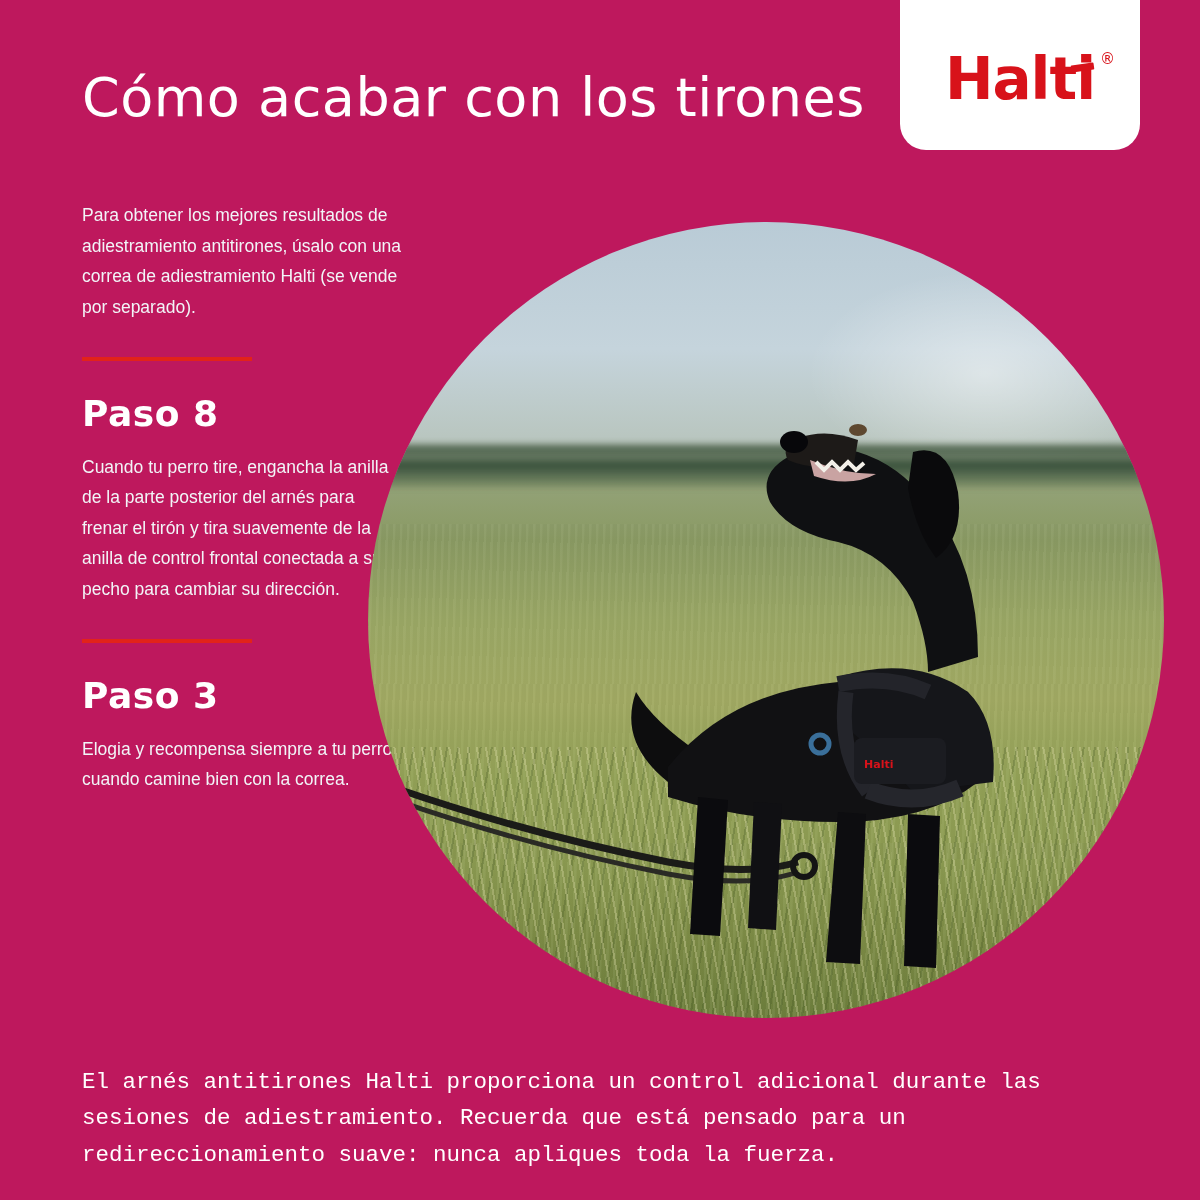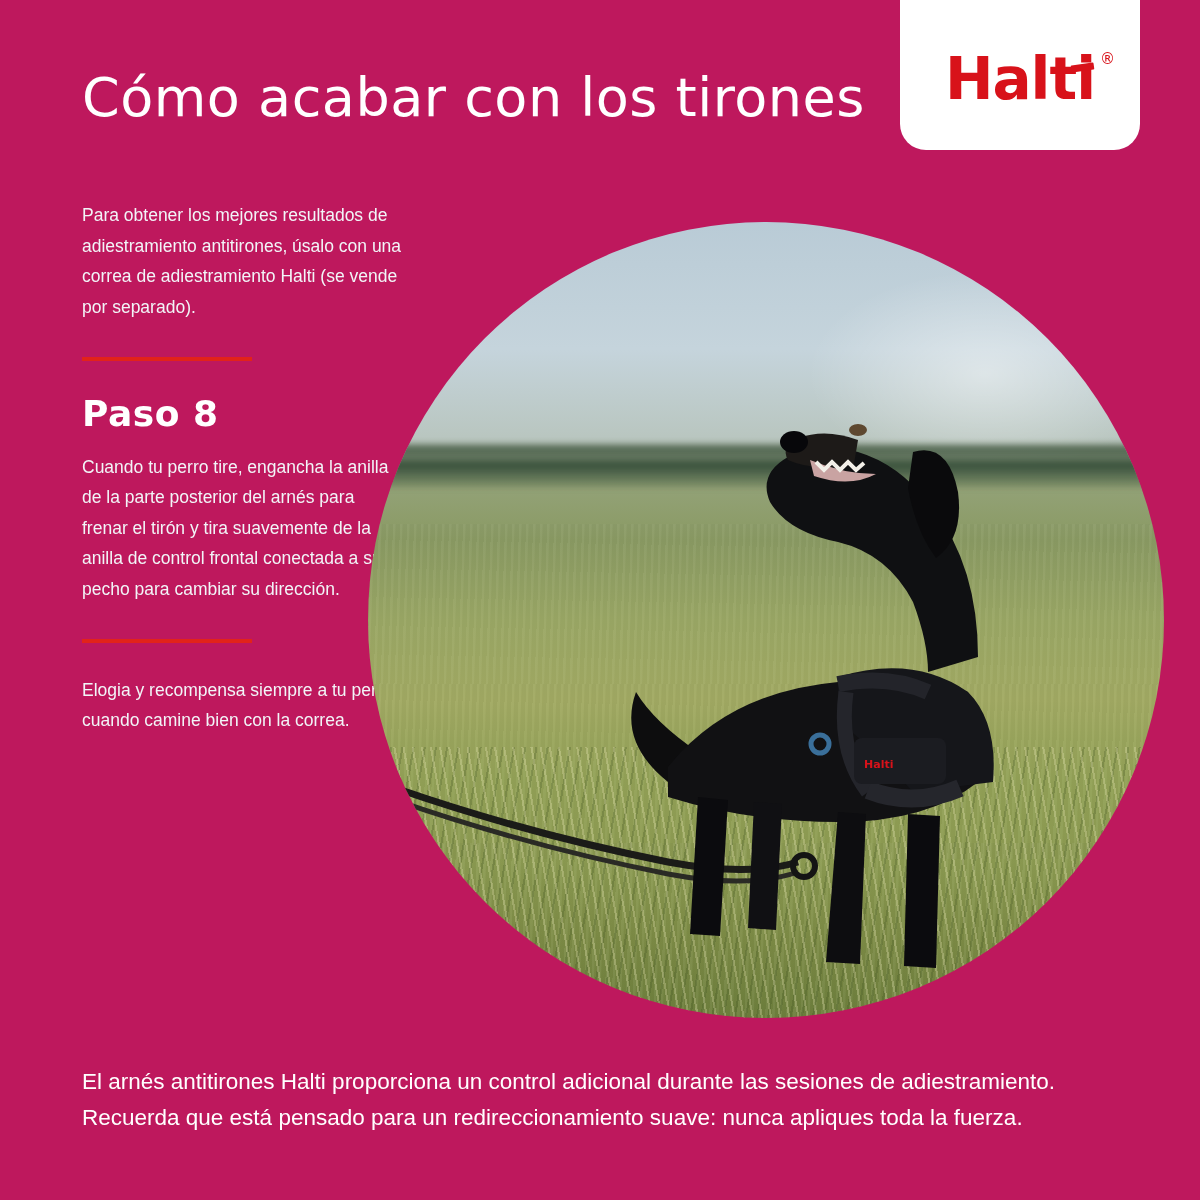--- a/index.html
+++ b/index.html
@@ -114,21 +114,21 @@
     border: 0;
   }
   .step-2 .step-body { font-size: 17.5px; }
 
   
   .footer-text {
     position: absolute;
     left: 82px;
     top: 1064px;
     width: 1010px;
-    font-family: Liberation Sans, sans-serif;
+    font-family: Liberation Mono, monospace;
     font-size: 22.5px;
     line-height: 1.62;
     color: #ffffff;
   }
 
   
   .photo-circle {
     position: absolute;
     left: 368px;
     top: 222px;
@@ -234,20 +234,21 @@
     <hr class="divider">
 
     <div class="step step-2">
       <div class="step-title">Paso 8</div>
       <p class="step-body">Cuando tu perro tire, engancha la anilla de la parte posterior del arnés para frenar el tirón y tira suavemente de la anilla de control frontal conectada a su pecho para cambiar su dirección.</p>
     </div>
 
     <hr class="divider">
 
     <div class="step step-3">
+      <div class="step-title">Paso 3</div>
       <p class="step-body">Elogia y recompensa siempre a tu perro cuando camine bien con la correa.</p>
     </div>
   </div>
 
   <p class="footer-text">El arnés antitirones Halti proporciona un control adicional durante las sesiones de adiestramiento. Recuerda que está pensado para un redireccionamiento suave: nunca apliques toda la fuerza.</p>
 
   <div class="photo-circle">
     <div class="photo-inner">
       <div class="sun-haze"></div>
       <div class="treeline"></div>

